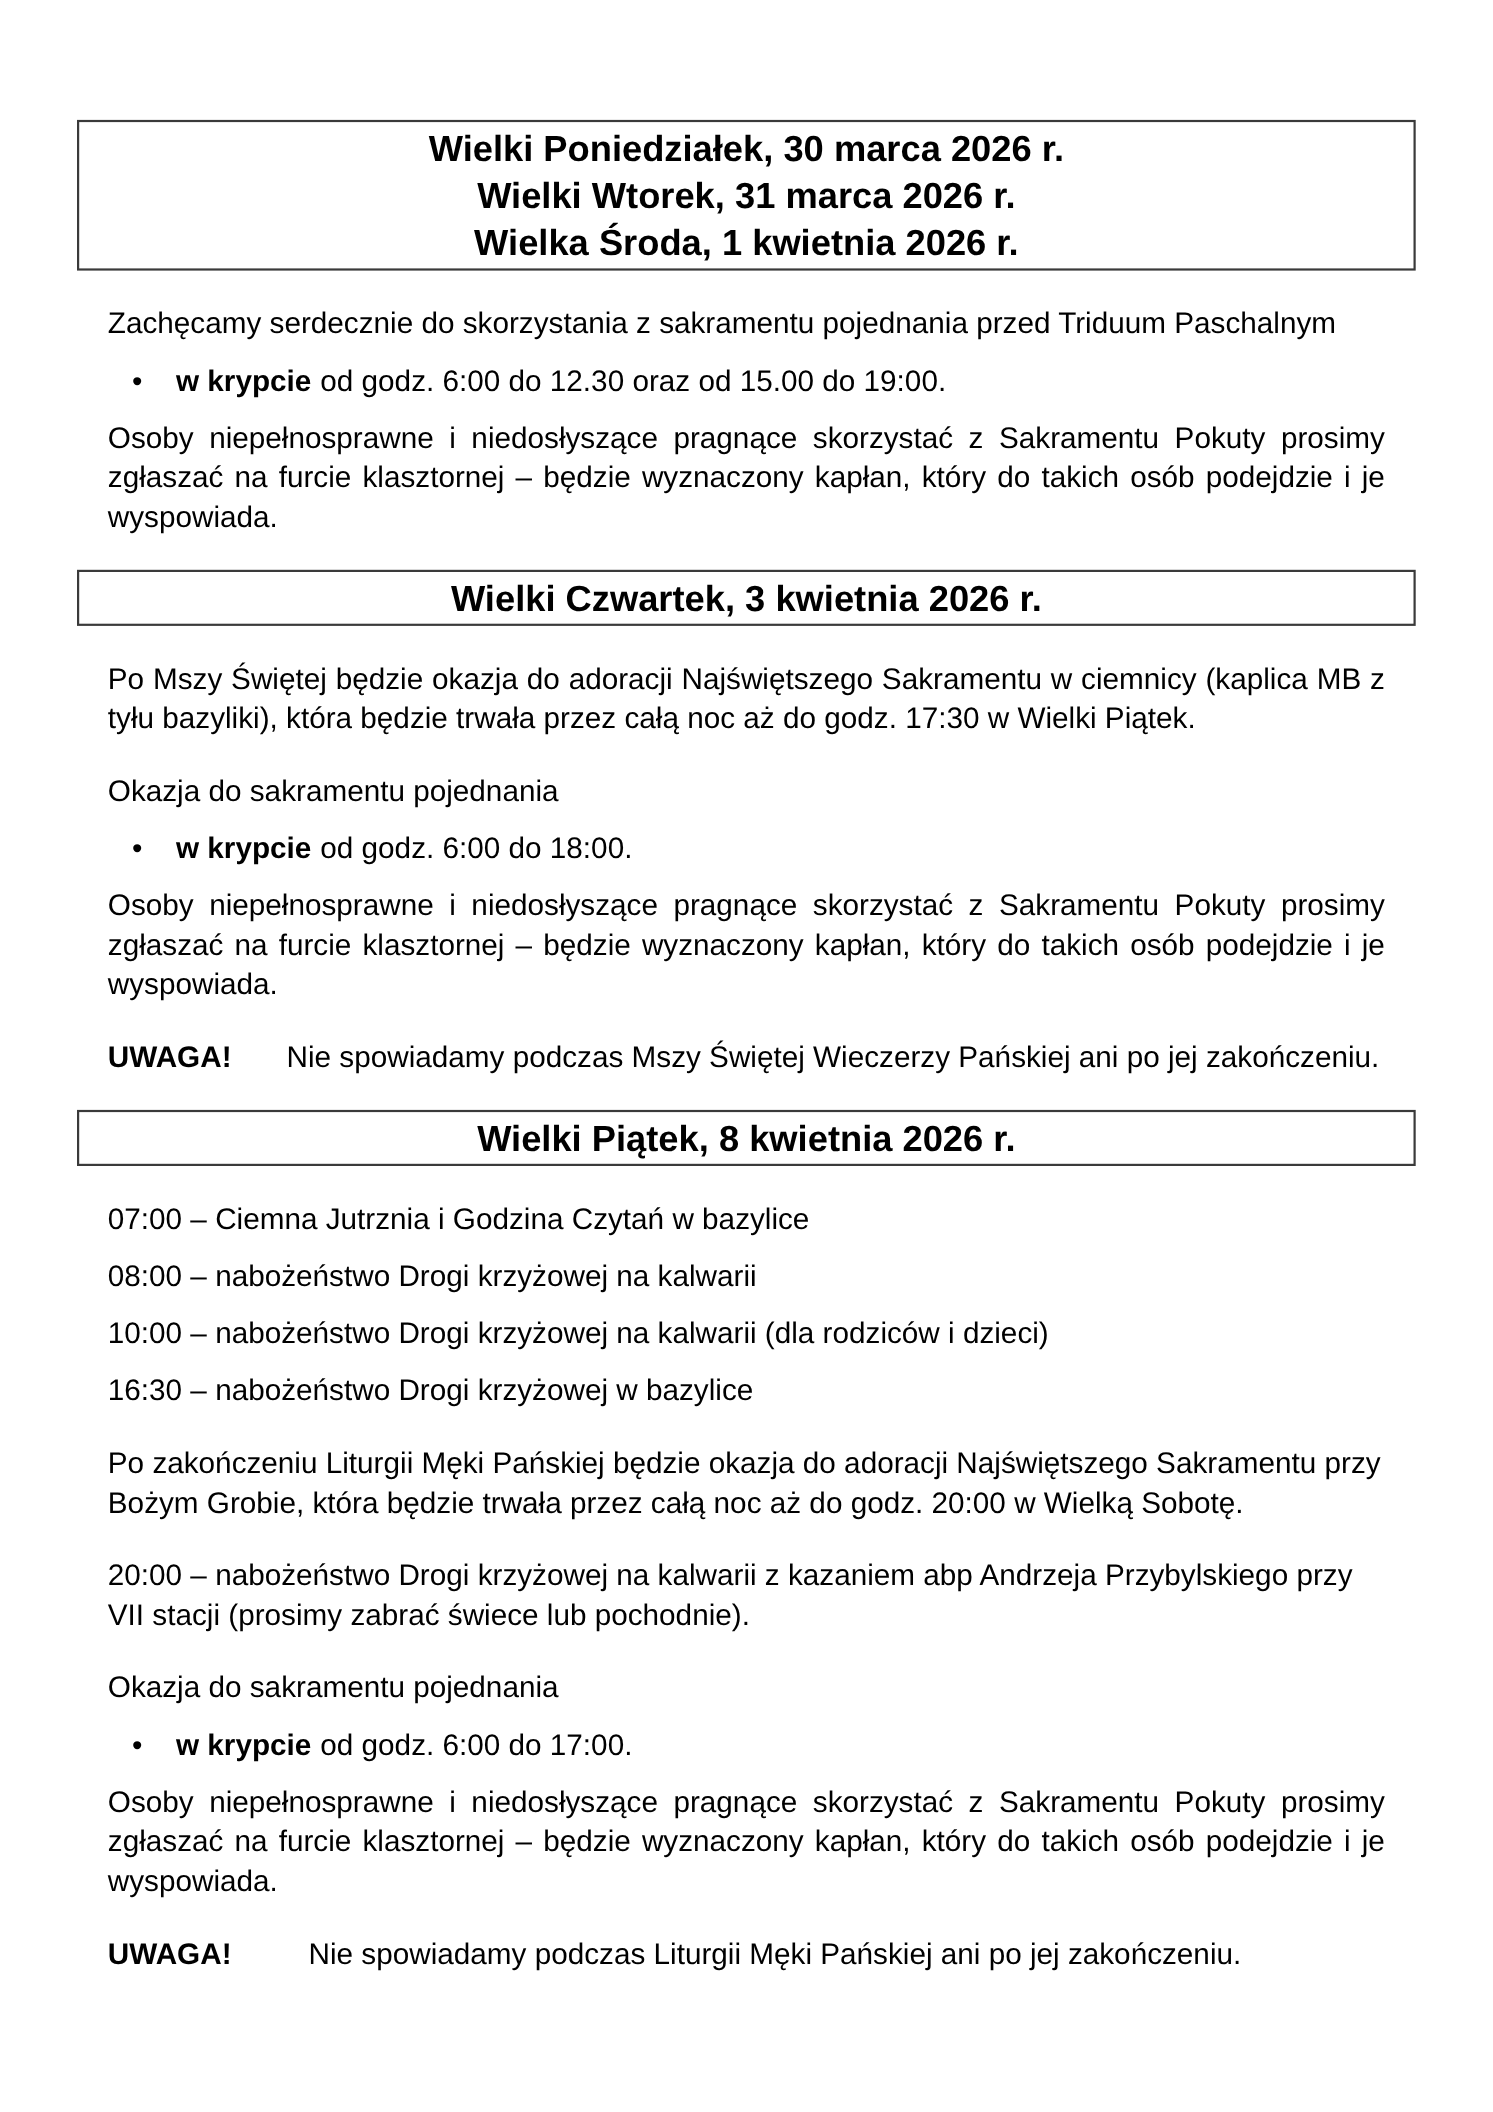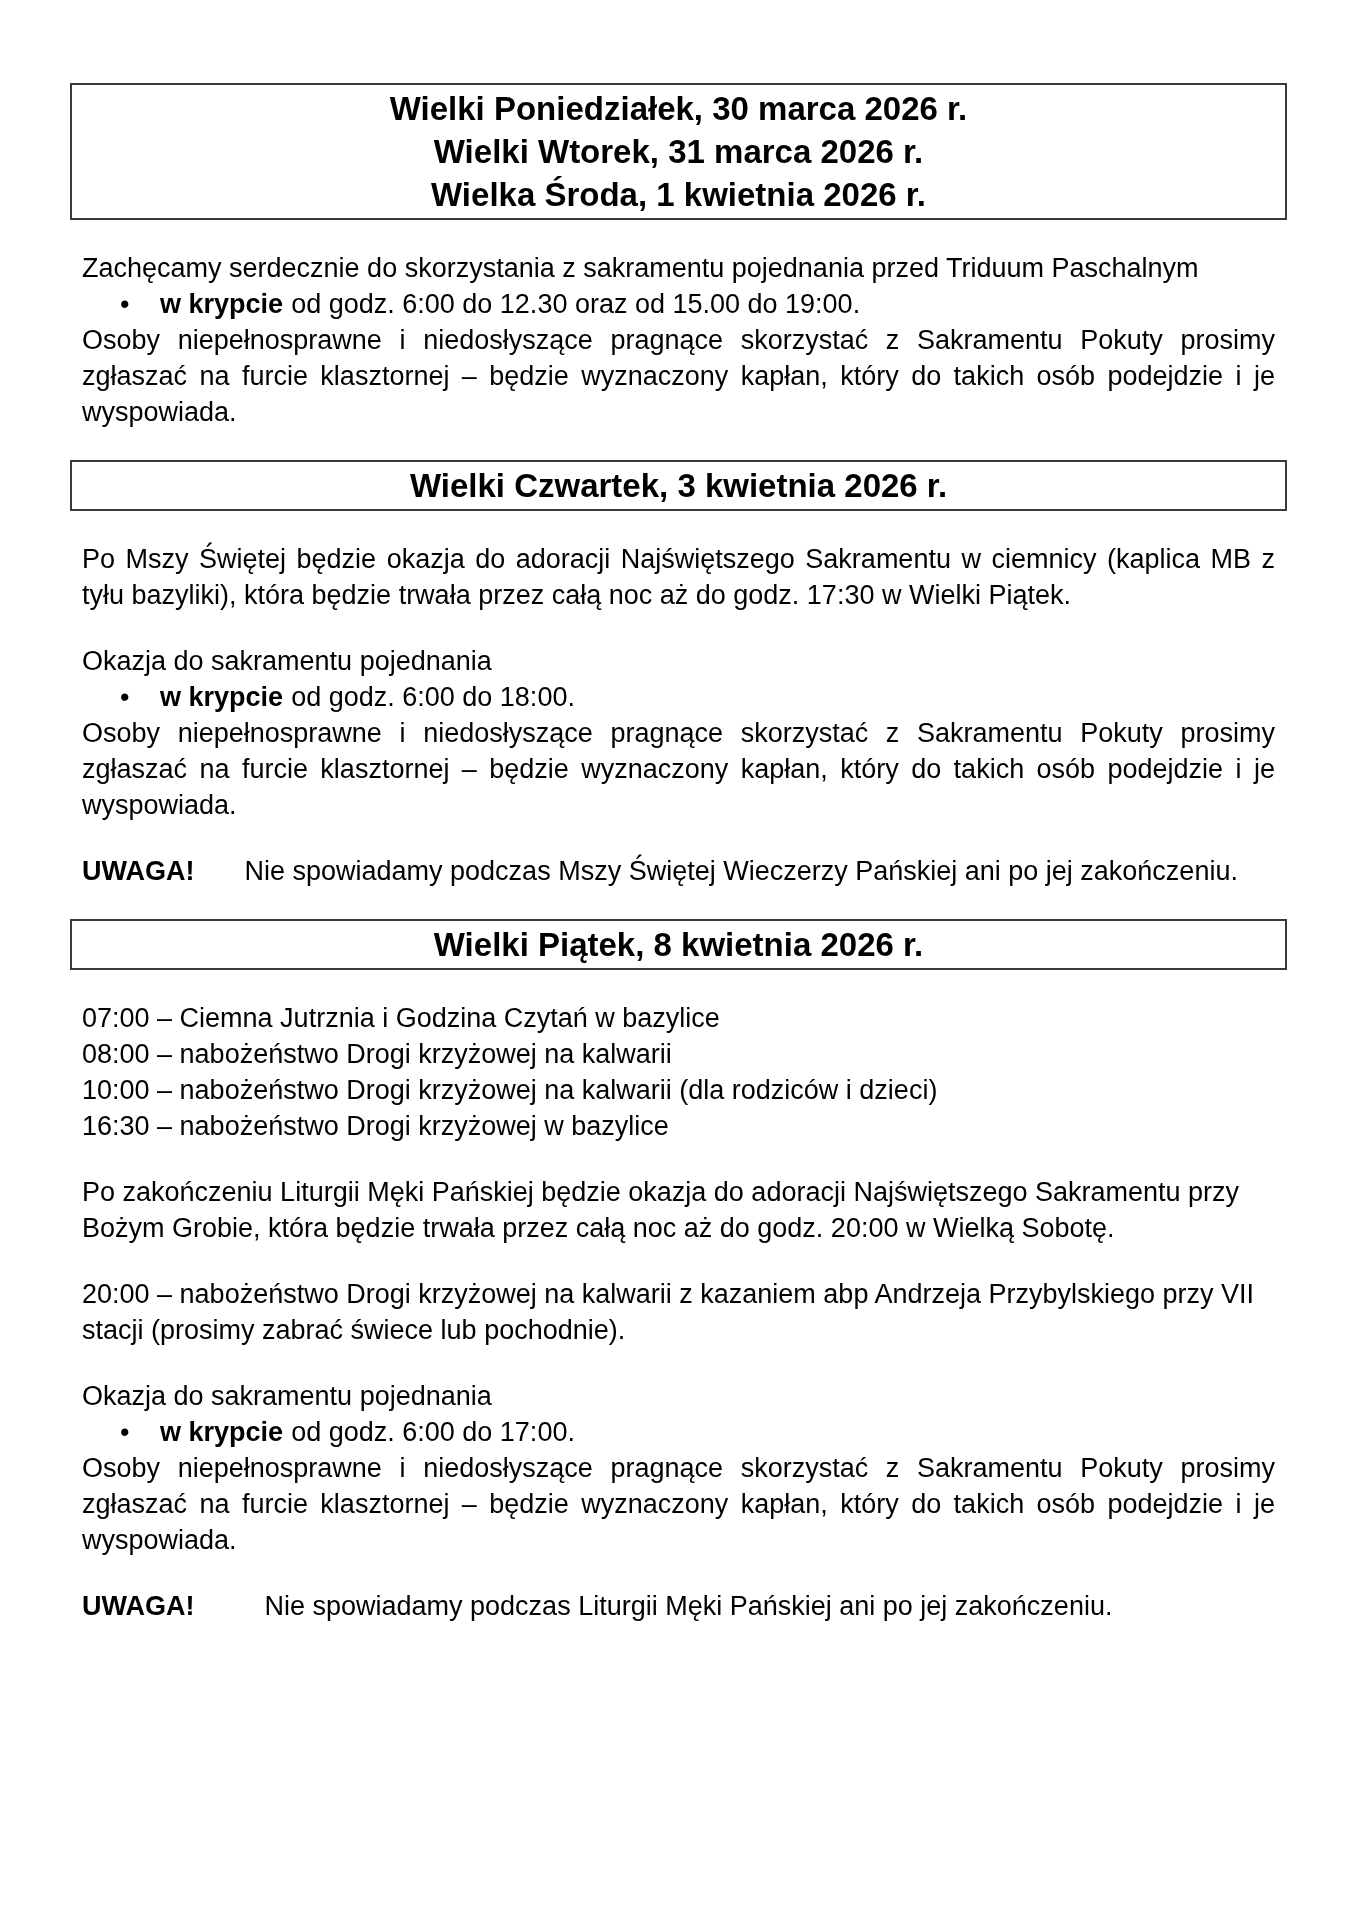--- a/index.html
+++ b/index.html
@@ -7,35 +7,35 @@
     position: relative;
     width: 1357px;
     height: 1920px;
     box-sizing: border-box;
     margin: 0 auto;
     background: #ffffff;
     color: #000000;
     font-family: "Liberation Sans", sans-serif;
     font-size: 27px;
     line-height: 36px;
-    padding: 83px 82px 0 82px;
+    padding: 109px 82px 0 82px;
     overflow: hidden;
   }
   .header-box {
     border: 2px solid #3a3a3a;
     margin: 0 -12px;
     padding: 2px 10px;
     text-align: center;
     font-weight: bold;
     font-size: 33px;
     line-height: 43px;
     background: #ffffff;
   }
   .blk { margin-top: 30px; }
-  p { margin: 0; padding: 0; }
+  p { margin: 16px; padding: 0; }
   .just { text-align: justify; }
   .b { font-weight: bold; }
   .bullet-line { padding-left: 38px; }
   .bullet-glyph { display: inline-block; width: 40px; }
   .crypt-hours { margin-left: 0.30em; }
   .uwaga-label-thu { margin-right: 50px; }
   .uwaga-label-fri { margin-right: 70px; }
   .sched-line { white-space: nowrap; }
 </style>
 </head>

